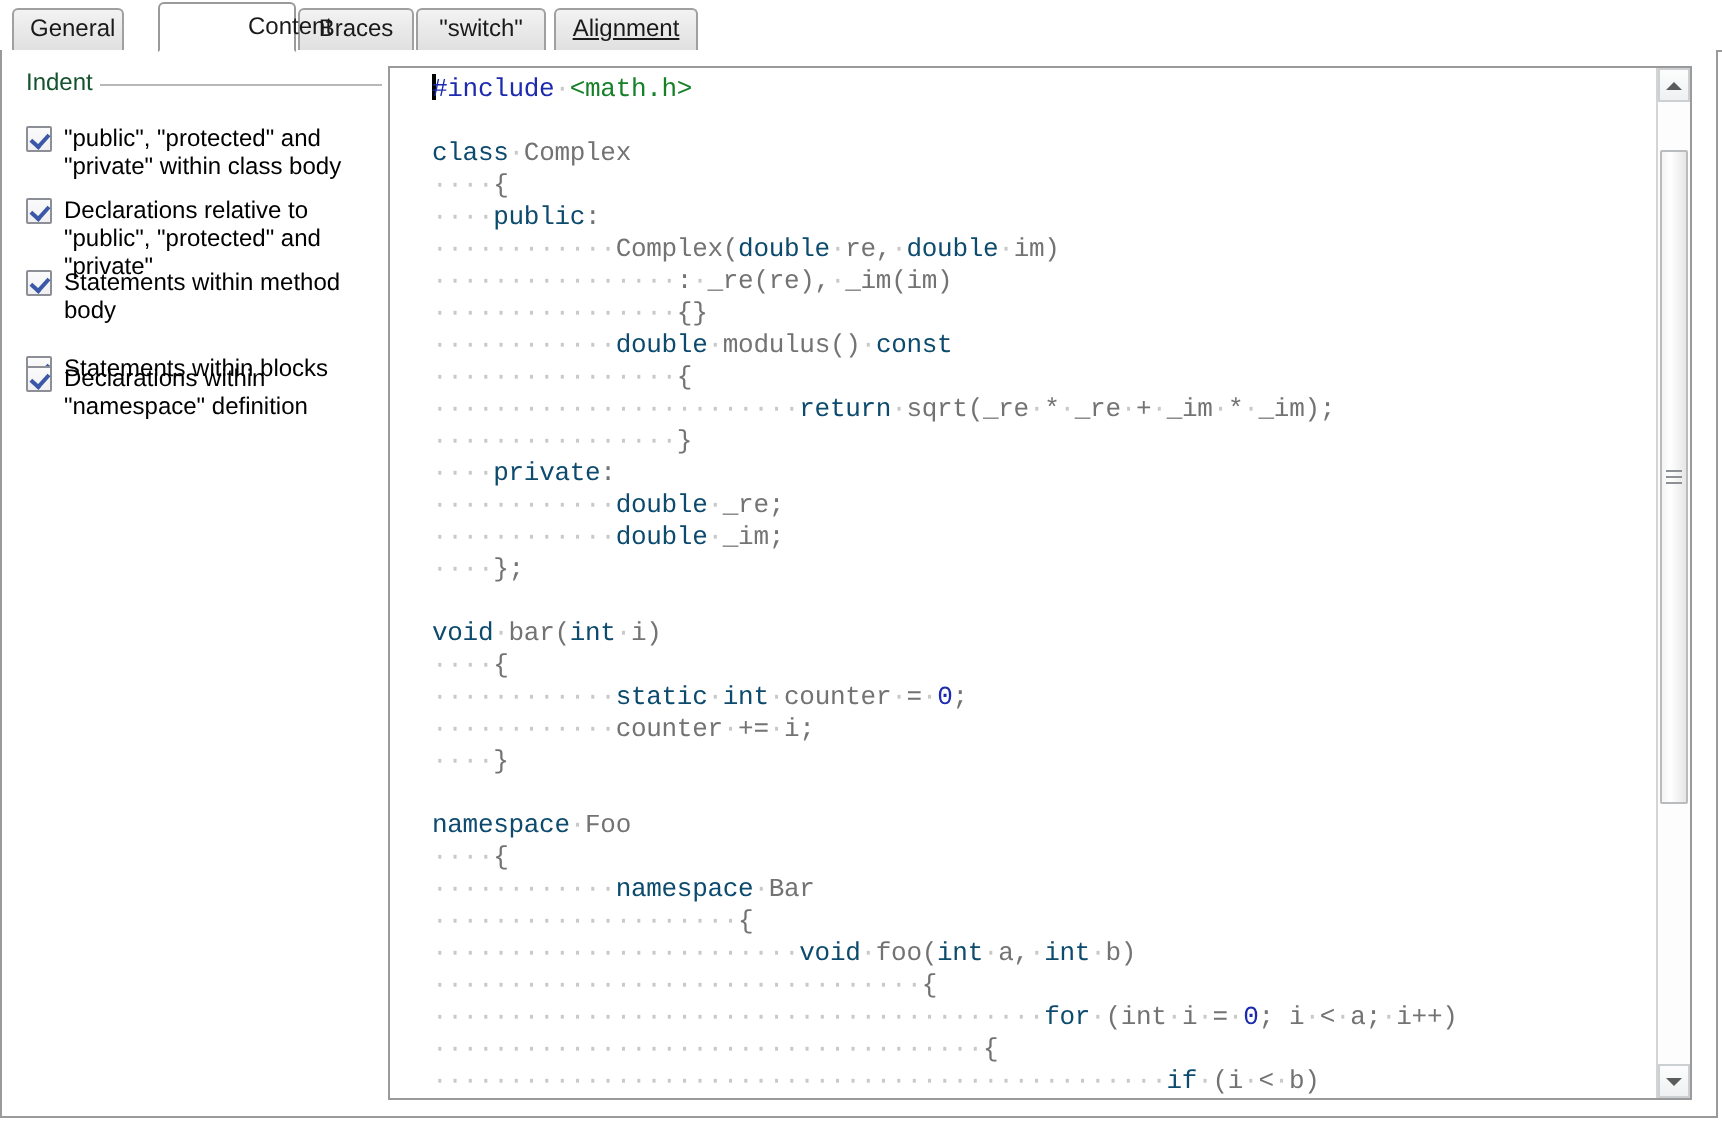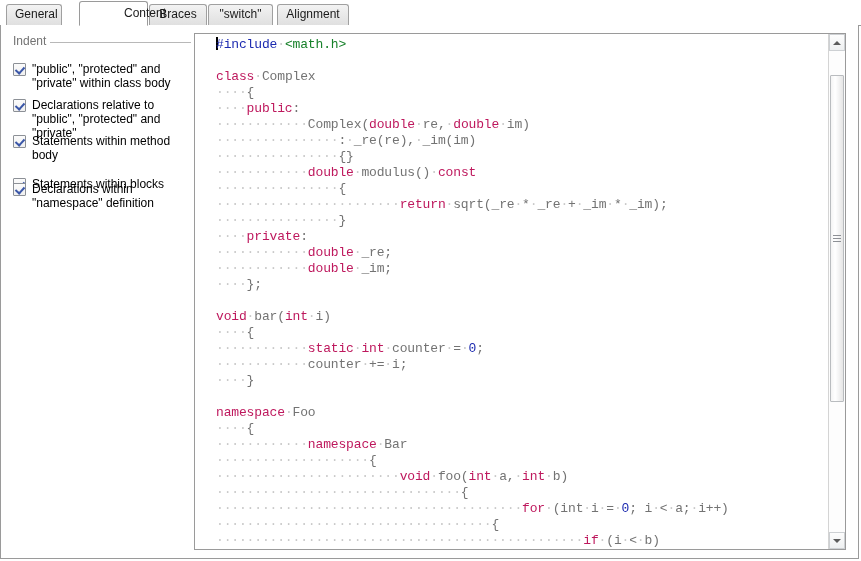--- a/index.html
+++ b/index.html
@@ -80,21 +80,21 @@
     position: absolute;
     left: 12px;
     top: 9px;
     width: 178px;
   }
   .group-title {
     position: absolute;
     left: 0;
     top: 0;
     font-size: 12px;
-    color: #737373;
+    color: #14532d;
     background: #ffffff;
     padding-right: 4px;
     z-index: 2;
     white-space: nowrap;
   }
   .group-rule {
     position: absolute;
     left: 0;
     top: 8px;
     width: 178px;
@@ -173,21 +173,21 @@
   }
   .ln { height: 16px; white-space: pre; padding-left: 16px; }
   .caret {
     display: inline-block;
     width: 0;
     border-left: 2px solid #000;
     height: 13px;
     vertical-align: -2px;
     margin-right: -2px;
   }
-  .kw    { color: #be185d; }
+  .kw    { color: #0c4a6e; }
   .pp    { color: #1c2ab0; }
   .str   { color: #17812a; }
   .num   { color: #1c2ab0; }
   .pl    { color: #737373; }
   .ws    { color: #c9c9c9; }
 
   
   .vsb {
     position: absolute;
     right: 0;
@@ -261,21 +261,21 @@
 </style>
 </head>
 <body>
 
 <div class="tabstrip">
   <div class="tabline"></div>
 <div class="tab" style="left: 6px; width: 56px;">General</div>
     <div class="tab selected" style="left: 79px; width: 69px; padding-left: 44px;">Content</div>
     <div class="tab" style="left: 149px; width: 58px;">Braces</div>
     <div class="tab" style="left: 208px; width: 65px;">"switch"</div>
-    <div class="tab" style="left: 277px; width: 72px;">Alignment</div>
+    <div class="tab" style="left: 277px; width: 72px; text-decoration: underline;">Alignment</div>
   </div>
 
 <div class="panel">
 
   <div class="group">
     <div class="group-rule"></div>
     <div class="group-title">Indent</div>
     <div id="checkbox-host">
         <div class="checkrow" style="top: 28px;">
           <span class="cbox checked"></span>

